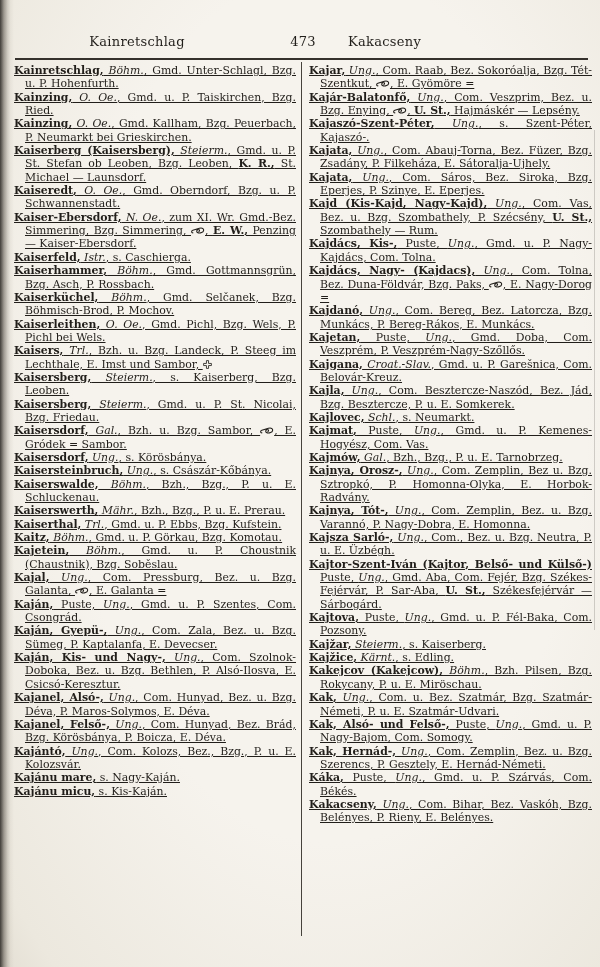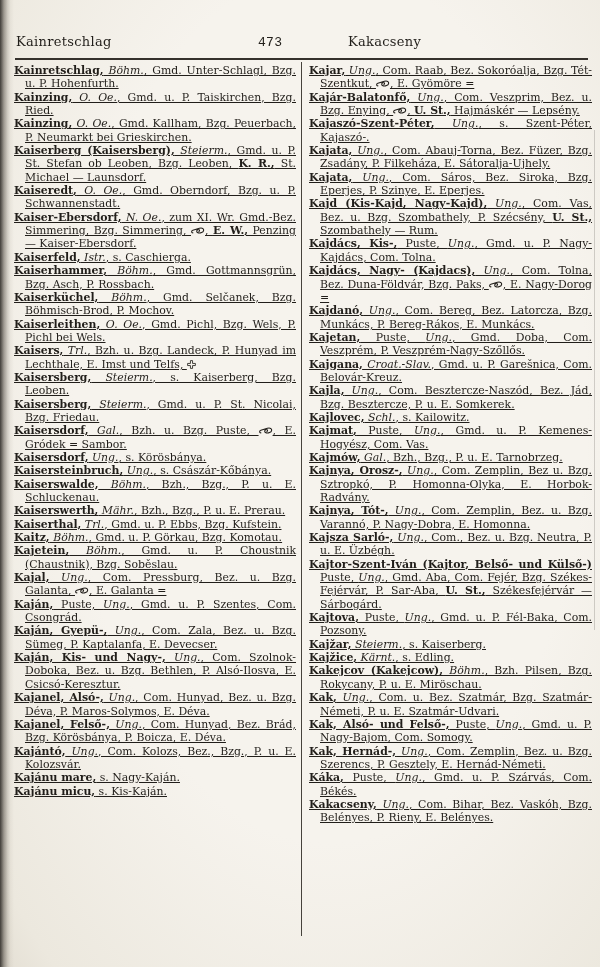--- a/index.html
+++ b/index.html
@@ -21,22 +21,22 @@
   }
   .edge-line{
     position:absolute;right:5px;top:130px;height:500px;width:1px;
     background:rgba(70,64,58,0.22);
   }
   .header{
     position:absolute;top:34px;left:16px;right:10px;height:18px;
     display:flex;align-items:baseline;
     font-size:13px;letter-spacing:.3px;
   }
-  .h-left{flex:1;}
-  .h-num{width:90px;font-family:Liberation Mono, monospace;}
+  .h-left{flex:1;text-align:center;}
+  .h-num{width:90px;text-align:center;}
   .h-right{flex:1;}
   .headrule{
     position:absolute;top:58px;left:15px;width:573px;height:1.5px;
     background:#35312c;
   }
   .divider{
     position:absolute;left:301px;top:62px;height:874px;width:1px;
     background:#46423c;
   }
   .col{
@@ -74,26 +74,26 @@
       <p class="entry"><span class="b">Kainzing,</span><span class="i"> O. Oe.</span><span class="n">, Gmd. Kallham, Bzg. Peuerbach, P. Neumarkt bei Grieskirchen.</span></p>
       <p class="entry"><span class="b">Kaiserberg (Kaisersberg),</span><span class="i"> Steierm.</span><span class="n">, Gmd. u. P. St. Stefan ob Leoben, Bzg. Leoben, </span><span class="b">K. R.,</span><span class="n"> St. Michael — Launsdorf.</span></p>
       <p class="entry"><span class="b">Kaiseredt,</span><span class="i"> O. Oe.</span><span class="n">, Gmd. Oberndorf, Bzg. u. P. Schwannenstadt.</span></p>
       <p class="entry"><span class="b">Kaiser-Ebersdorf,</span><span class="i"> N. Oe.</span><span class="n">, zum XI. Wr. Gmd.-Bez. Simmering, Bzg. Simmering, </span><span class="sym"><svg width="14" height="8" viewBox="0 0 30 16">
             <path d="M4 12 C0.5 12 0.5 7.5 4 6.5 L18 2.2 C24 0.4 28 3.2 27 7 C26 10.8 20 13.2 15.8 12 C11 10.7 11.2 5.8 15.2 5 C18.4 4.4 19.4 7.4 17 9" fill="none" stroke="#211e1a" stroke-width="2.4" stroke-linecap="round"></path>
           </svg></span><span class="n">, </span><span class="b">E. W.,</span><span class="n"> Penzing — Kaiser-Ebersdorf.</span></p>
       <p class="entry"><span class="b">Kaiserfeld,</span><span class="i"> Istr.</span><span class="n">, s. Caschierga.</span></p>
       <p class="entry"><span class="b">Kaiserhammer,</span><span class="i"> Böhm.</span><span class="n">, Gmd. Gottmannsgrün, Bzg. Asch, P. Rossbach.</span></p>
       <p class="entry"><span class="b">Kaiserküchel,</span><span class="i"> Böhm.</span><span class="n">, Gmd. Selčanek, Bzg. Böhmisch-Brod, P. Mochov.</span></p>
       <p class="entry"><span class="b">Kaiserleithen,</span><span class="i"> O. Oe.</span><span class="n">, Gmd. Pichl, Bzg. Wels, P. Pichl bei Wels.</span></p>
-      <p class="entry"><span class="b">Kaisers,</span><span class="i"> Trl.</span><span class="n">, Bzh. u. Bzg. Landeck, P. Hunyad im Lechthale, E. Imst und Telfs, </span><span class="sym"><svg width="9" height="9" viewBox="0 0 12 12">
+      <p class="entry"><span class="b">Kaisers,</span><span class="i"> Trl.</span><span class="n">, Bzh. u. Bzg. Landeck, P. Steeg im Lechthale, E. Imst und Sambor, </span><span class="sym"><svg width="9" height="9" viewBox="0 0 12 12">
             <path d="M4.6 0.8 h2.8 v3.8 h3.8 v2.8 H7.4 v3.8 H4.6 V7.4 H0.8 V4.6 h3.8 Z" fill="none" stroke="#211e1a" stroke-width="1.1"></path>
           </svg></span></p>
       <p class="entry"><span class="b">Kaisersberg,</span><span class="i"> Steierm.</span><span class="n">, s. Kaiserberg, Bzg. Leoben.</span></p>
       <p class="entry"><span class="b">Kaisersberg,</span><span class="i"> Steierm.</span><span class="n">, Gmd. u. P. St. Nicolai, Bzg. Friedau.</span></p>
-      <p class="entry"><span class="b">Kaisersdorf,</span><span class="i"> Gal.</span><span class="n">, Bzh. u. Bzg. Puste, </span><span class="sym"><svg width="14" height="8" viewBox="0 0 30 16">
+      <p class="entry"><span class="b">Kaisersdorf,</span><span class="i"> Gal.</span><span class="n">, Bzh. u. Bzg. Sambor, </span><span class="sym"><svg width="14" height="8" viewBox="0 0 30 16">
             <path d="M4 12 C0.5 12 0.5 7.5 4 6.5 L18 2.2 C24 0.4 28 3.2 27 7 C26 10.8 20 13.2 15.8 12 C11 10.7 11.2 5.8 15.2 5 C18.4 4.4 19.4 7.4 17 9" fill="none" stroke="#211e1a" stroke-width="2.4" stroke-linecap="round"></path>
           </svg></span><span class="n">, E. Gródek = Sambor.</span></p>
       <p class="entry"><span class="b">Kaisersdorf,</span><span class="i"> Ung.</span><span class="n">, s. Körösbánya.</span></p>
       <p class="entry"><span class="b">Kaisersteinbruch,</span><span class="i"> Ung.</span><span class="n">, s. Császár-Kőbánya.</span></p>
       <p class="entry"><span class="b">Kaiserswalde,</span><span class="i"> Böhm.</span><span class="n">, Bzh., Bzg., P. u. E. Schluckenau.</span></p>
       <p class="entry"><span class="b">Kaiserswerth,</span><span class="i"> Mähr.</span><span class="n">, Bzh., Bzg., P. u. E. Prerau.</span></p>
       <p class="entry"><span class="b">Kaiserthal,</span><span class="i"> Trl.</span><span class="n">, Gmd. u. P. Ebbs, Bzg. Kufstein.</span></p>
       <p class="entry"><span class="b">Kaitz,</span><span class="i"> Böhm.</span><span class="n">, Gmd. u. P. Görkau, Bzg. Komotau.</span></p>
       <p class="entry"><span class="b">Kajetein,</span><span class="i"> Böhm.</span><span class="n">, Gmd. u. P. Choustnik (Chaustnik), Bzg. Soběslau.</span></p>
       <p class="entry"><span class="b">Kajal,</span><span class="i"> Ung.</span><span class="n">, Com. Pressburg, Bez. u. Bzg. Galanta, </span><span class="sym"><svg width="14" height="8" viewBox="0 0 30 16">
@@ -120,21 +120,21 @@
       <p class="entry"><span class="b">Kajata,</span><span class="i"> Ung.</span><span class="n">, Com. Sáros, Bez. Siroka, Bzg. Eperjes, P. Szinye, E. Eperjes.</span></p>
       <p class="entry"><span class="b">Kajd (Kis-Kajd, Nagy-Kajd),</span><span class="i"> Ung.</span><span class="n">, Com. Vas, Bez. u. Bzg. Szombathely, P. Szécsény, </span><span class="b">U. St.,</span><span class="n"> Szombathely — Rum.</span></p>
       <p class="entry"><span class="b">Kajdács, Kis-,</span><span class="n"> Puste, </span><span class="i">Ung.</span><span class="n">, Gmd. u. P. Nagy-Kajdács, Com. Tolna.</span></p>
       <p class="entry"><span class="b">Kajdács, Nagy- (Kajdacs),</span><span class="i"> Ung.</span><span class="n">, Com. Tolna, Bez. Duna-Földvár, Bzg. Paks, </span><span class="sym"><svg width="14" height="8" viewBox="0 0 30 16">
             <path d="M4 12 C0.5 12 0.5 7.5 4 6.5 L18 2.2 C24 0.4 28 3.2 27 7 C26 10.8 20 13.2 15.8 12 C11 10.7 11.2 5.8 15.2 5 C18.4 4.4 19.4 7.4 17 9" fill="none" stroke="#211e1a" stroke-width="2.4" stroke-linecap="round"></path>
           </svg></span><span class="n">, E. Nagy-Dorog =</span></p>
       <p class="entry"><span class="b">Kajdanó,</span><span class="i"> Ung.</span><span class="n">, Com. Bereg, Bez. Latorcza, Bzg. Munkács, P. Bereg-Rákos, E. Munkács.</span></p>
       <p class="entry"><span class="b">Kajetan,</span><span class="n"> Puste, </span><span class="i">Ung.</span><span class="n">, Gmd. Doba, Com. Veszprém, P. Veszprém-Nagy-Szőllős.</span></p>
       <p class="entry"><span class="b">Kajgana,</span><span class="i"> Croat.-Slav.</span><span class="n">, Gmd. u. P. Garešnica, Com. Belovár-Kreuz.</span></p>
       <p class="entry"><span class="b">Kajla,</span><span class="i"> Ung.</span><span class="n">, Com. Besztercze-Naszód, Bez. Jád, Bzg. Besztercze, P. u. E. Somkerek.</span></p>
-      <p class="entry"><span class="b">Kajlovec,</span><span class="i"> Schl.</span><span class="n">, s. Kailowitz.</span></p>
+      <p class="entry"><span class="b">Kajlovec,</span><span class="i"> Schl.</span><span class="n">, s. Neumarkt.</span></p>
       <p class="entry"><span class="b">Kajmat,</span><span class="n"> Puste, </span><span class="i">Ung.</span><span class="n">, Gmd. u. P. Kemenes-Hogyész, Com. Vas.</span></p>
       <p class="entry"><span class="b">Kajmów,</span><span class="i"> Gal.</span><span class="n">, Bzh., Bzg., P. u. E. Tarnobrzeg.</span></p>
       <p class="entry"><span class="b">Kajnya, Orosz-,</span><span class="i"> Ung.</span><span class="n">, Com. Zemplin, Bez u. Bzg. Sztropkó, P. Homonna-Olyka, E. Horbok-Radvány.</span></p>
       <p class="entry"><span class="b">Kajnya, Tót-,</span><span class="i"> Ung.</span><span class="n">, Com. Zemplin, Bez. u. Bzg. Varannó, P. Nagy-Dobra, E. Homonna.</span></p>
       <p class="entry"><span class="b">Kajsza Sarló-,</span><span class="i"> Ung.</span><span class="n">, Com., Bez. u. Bzg. Neutra, P. u. E. Üzbégh.</span></p>
       <p class="entry"><span class="b">Kajtor-Szent-Iván (Kajtor, Belső- und Külső-)</span><span class="n"> Puste, </span><span class="i">Ung.</span><span class="n">, Gmd. Aba, Com. Fejér, Bzg. Székes-Fejérvár, P. Sar-Aba, </span><span class="b">U. St.,</span><span class="n"> Székesfejérvár — Sárbogárd.</span></p>
       <p class="entry"><span class="b">Kajtova,</span><span class="n"> Puste, </span><span class="i">Ung.</span><span class="n">, Gmd. u. P. Fél-Baka, Com. Pozsony.</span></p>
       <p class="entry"><span class="b">Kajžar,</span><span class="i"> Steierm.</span><span class="n">, s. Kaiserberg.</span></p>
       <p class="entry"><span class="b">Kajžice,</span><span class="i"> Kärnt.</span><span class="n">, s. Edling.</span></p>
       <p class="entry"><span class="b">Kakejcov (Kakejcow),</span><span class="i"> Böhm.</span><span class="n">, Bzh. Pilsen, Bzg. Rokycany, P. u. E. Miröschau.</span></p>

